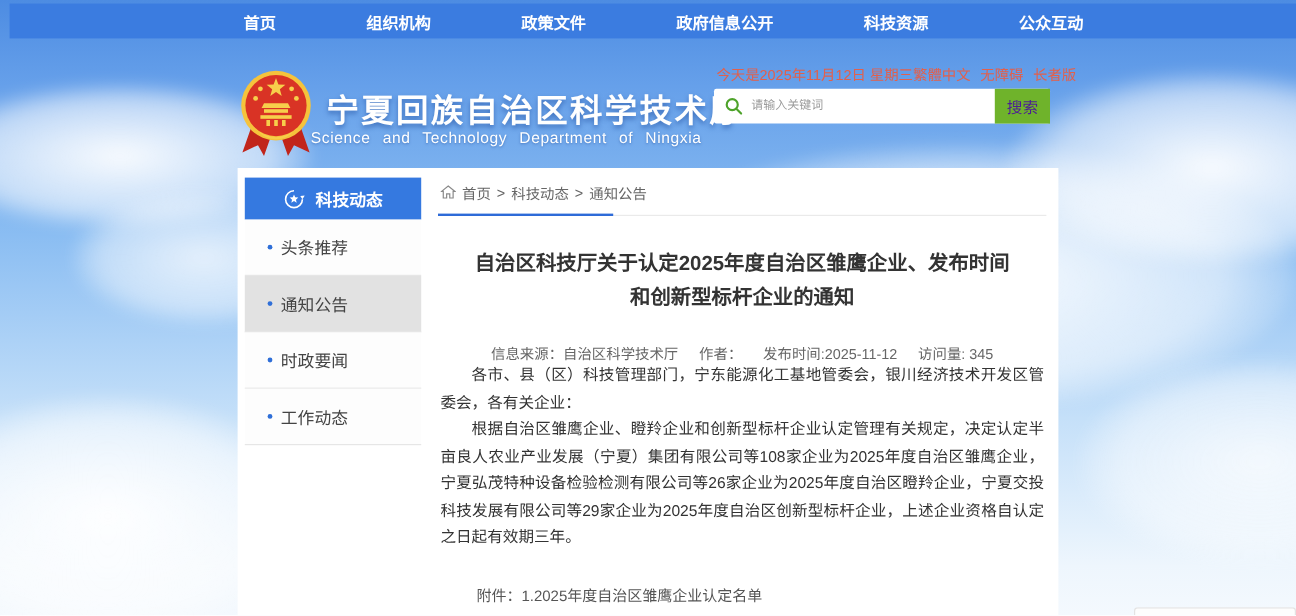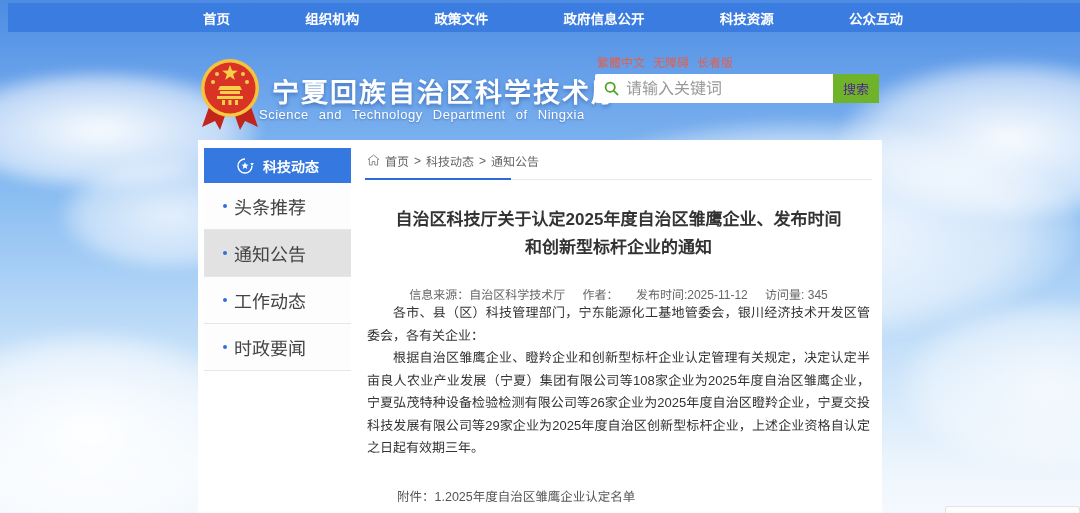--- a/index.html
+++ b/index.html
@@ -32,31 +32,31 @@
   .site-title{ position:absolute; left:272px; top:40px; color:#ffffff; font-size:27px; font-weight:bold; letter-spacing:2px; text-shadow:0 2px 4px rgba(25,70,150,.55); white-space:nowrap; }
   .site-sub{ position:absolute; left:259px; top:76px; width:268px; color:#ffffff; font-size:13px; letter-spacing:.5px; word-spacing:6px; text-shadow:0 1px 2px rgba(25,70,150,.5); white-space:nowrap; }
 
   .date-row{ position:absolute; left:597px; top:22px; width:278px; display:flex; justify-content:space-between; font-size:12px; color:#e2604c; }
   .date-text{ white-space:nowrap; }
   .lang-links{ display:flex; gap:8px;text-align:right; }
   .lang-links span{ cursor:pointer; white-space:nowrap; }
 
   .searchbar{ position:absolute; left:595px; top:43px; width:280px; height:29px; background:#ffffff; display:flex; align-items:center; border-radius:2px; }
   .search-icon{ margin:0 7px 0 9px; flex:0 0 auto; display:block; }
-  .search-input{ flex:1; border:none; outline:none; font-size:16px; color:#333; font-family:inherit; height:100%; background:transparent; }
+  .search-input{ flex:1; border:none; outline:none; font-size:10px; color:#333; font-family:inherit; height:100%; background:transparent; }
   .search-input::placeholder{ color:#9a9a9a; }
   .search-btn{ flex:0 0 auto; width:46px; height:29px; background:#6fb32b; color:#4c1d95; border:none; font-size:13px; cursor:pointer; font-family:inherit; }
 
   
   .container{ position:absolute; left:198px; top:140px; width:684px; height:431px; background:#ffffff; }
 
   
   .sidebar{ position:absolute; left:6px; top:8px; width:147px; }
   .sidebar-head{ height:35px; background:#3579e0; display:flex; align-items:center; justify-content:center; gap:9px; color:#fff; font-size:14px; font-weight:bold; }
-  .sidebar-item{ position:relative; height:47px; display:flex; align-items:center; padding-left:19px; font-size:18px; color:#444; border-bottom:1px solid #e6e6e6; cursor:pointer; background:#fdfdfd; }
+  .sidebar-item{ position:relative; height:47px; display:flex; align-items:center; padding-left:19px; font-size:14px; color:#444; border-bottom:1px solid #e6e6e6; cursor:pointer; background:#fdfdfd; }
   .sidebar-item .dot{ width:4px; height:4px; border-radius:50%; background:#2f6fd8; margin-right:7px; flex:0 0 auto; }
   .sidebar-item.active{ background:#e2e2e2; }
 
   
   .main{ position:absolute; left:167px; top:0; width:507px; }
   .breadcrumb{ position:relative; display:flex; align-items:center; gap:5px; font-size:12px; color:#666; padding:12px 0 10px 2px; border-bottom:1px solid #eaeaea; }
   .breadcrumb .crumb{ cursor:pointer; }
   .breadcrumb::after{ content:""; position:absolute; left:0; bottom:-1px; width:146px; height:2px; background:#2e6bd8; }
   .home-icon{ display:block; margin-top:-1px; }
 
@@ -111,20 +111,21 @@
       <rect x="18" y="39" width="26" height="3" fill="#f7cf4b"></rect>
       <rect x="23" y="43" width="3" height="5" fill="#f7cf4b"></rect>
       <rect x="29.5" y="43" width="3" height="5" fill="#f7cf4b"></rect>
       <rect x="36" y="43" width="3" height="5" fill="#f7cf4b"></rect>
       <path d="M12 48 a24 24 0 0 0 38 0 l-3 3 a20 20 0 0 1 -32 0 Z" fill="#f7cf4b"></path>
     </svg>
     <div class="site-title">宁夏回族自治区科学技术厅</div>
     <div class="site-sub">Science and Technology Department of Ningxia</div>
 
     <div class="date-row">
+      <span class="date-text">今天是2025年11月12日 星期三</span>
       <span class="lang-links">
         <span>繁體中文</span>
         <span>无障碍</span>
         <span>长者版</span>
       </span>
     </div>
 
     <div class="searchbar">
       <svg class="search-icon" width="15" height="15" viewBox="0 0 15 15">
         <circle cx="6.2" cy="6.2" r="4.6" fill="none" stroke="#4ea32a" stroke-width="1.8"></circle>
@@ -149,25 +150,25 @@
       <div class="sidebar-item">
         <span class="dot"></span>
         <span>头条推荐</span>
       </div>
       <div class="sidebar-item active">
         <span class="dot"></span>
         <span>通知公告</span>
       </div>
       <div class="sidebar-item">
         <span class="dot"></span>
+        <span>时政要闻</span>
+      </div>
+      <div class="sidebar-item">
+        <span class="dot"></span>
         <span>工作动态</span>
-      </div>
-      <div class="sidebar-item">
-        <span class="dot"></span>
-        <span>时政要闻</span>
       </div>
     </div>
 
     <div class="main">
       <div class="breadcrumb">
         <svg class="home-icon" width="13" height="12" viewBox="0 0 13 12">
           <path d="M6.5 1 L12 5.5 L10.6 5.5 L10.6 11 L7.8 11 L7.8 7.5 L5.2 7.5 L5.2 11 L2.4 11 L2.4 5.5 L1 5.5 Z" fill="none" stroke="#8a8a8a" stroke-width="1"></path>
         </svg>
         <span class="crumb">首页</span>
         <span>&gt;</span>

